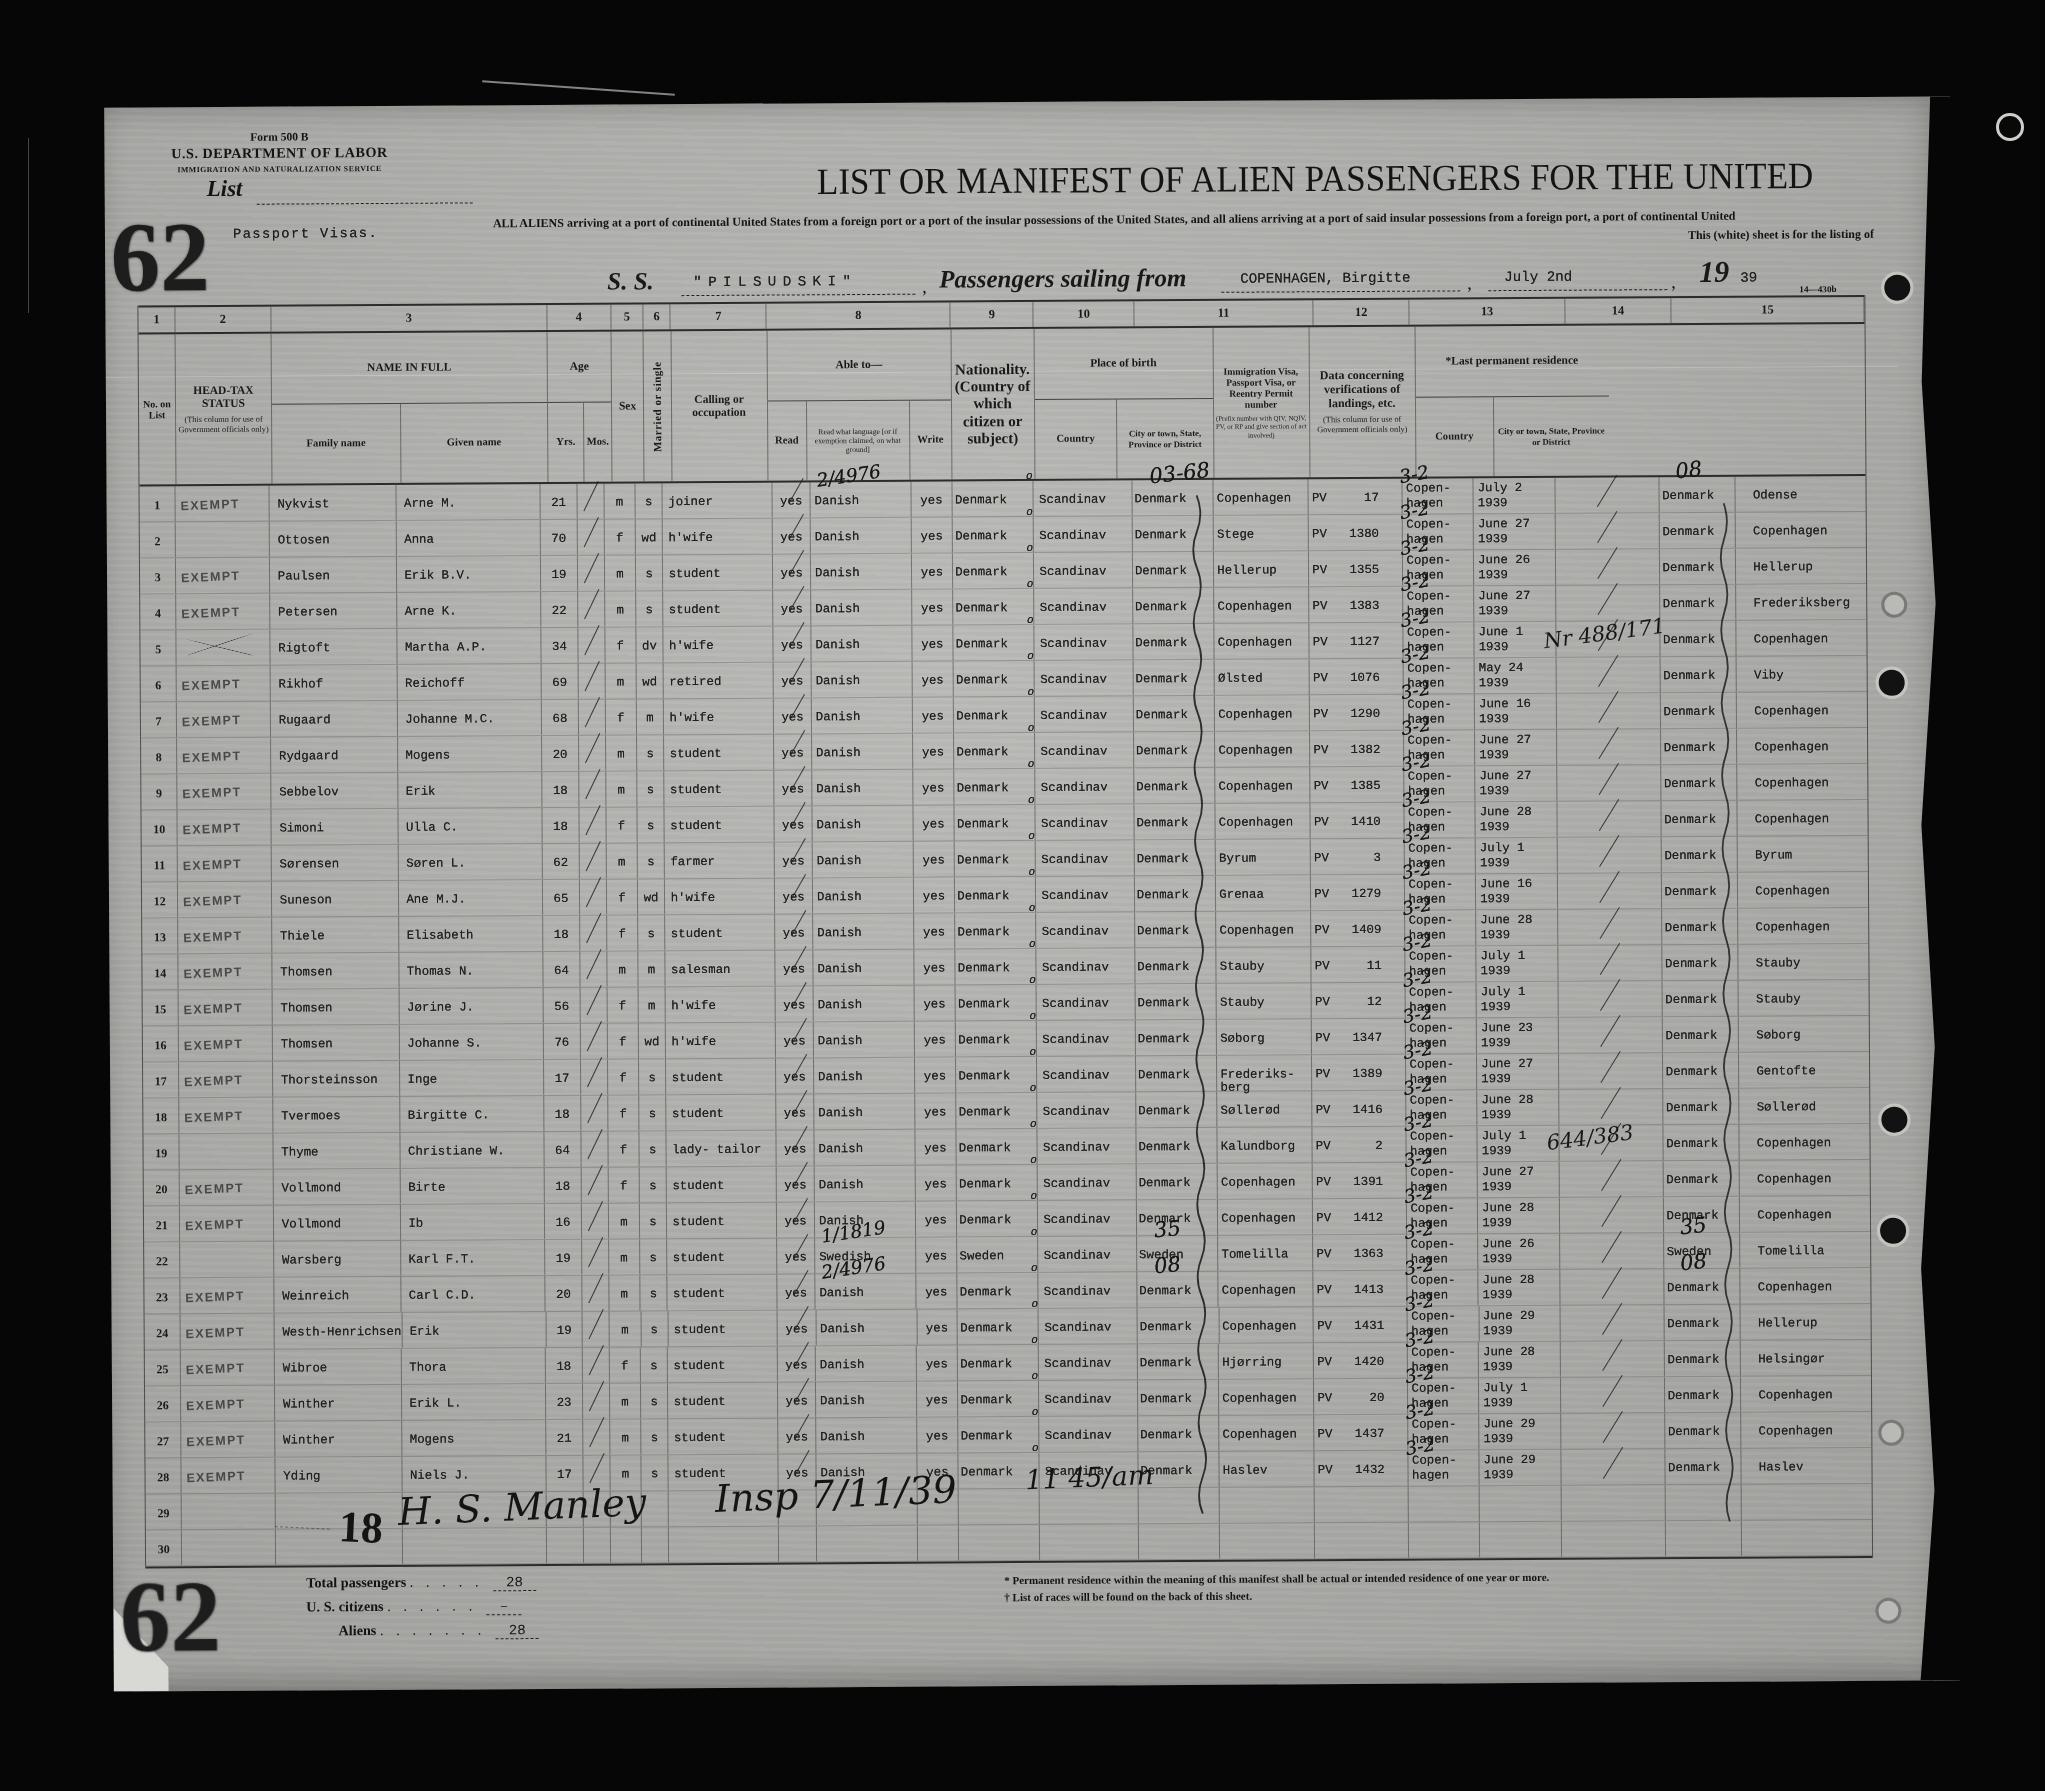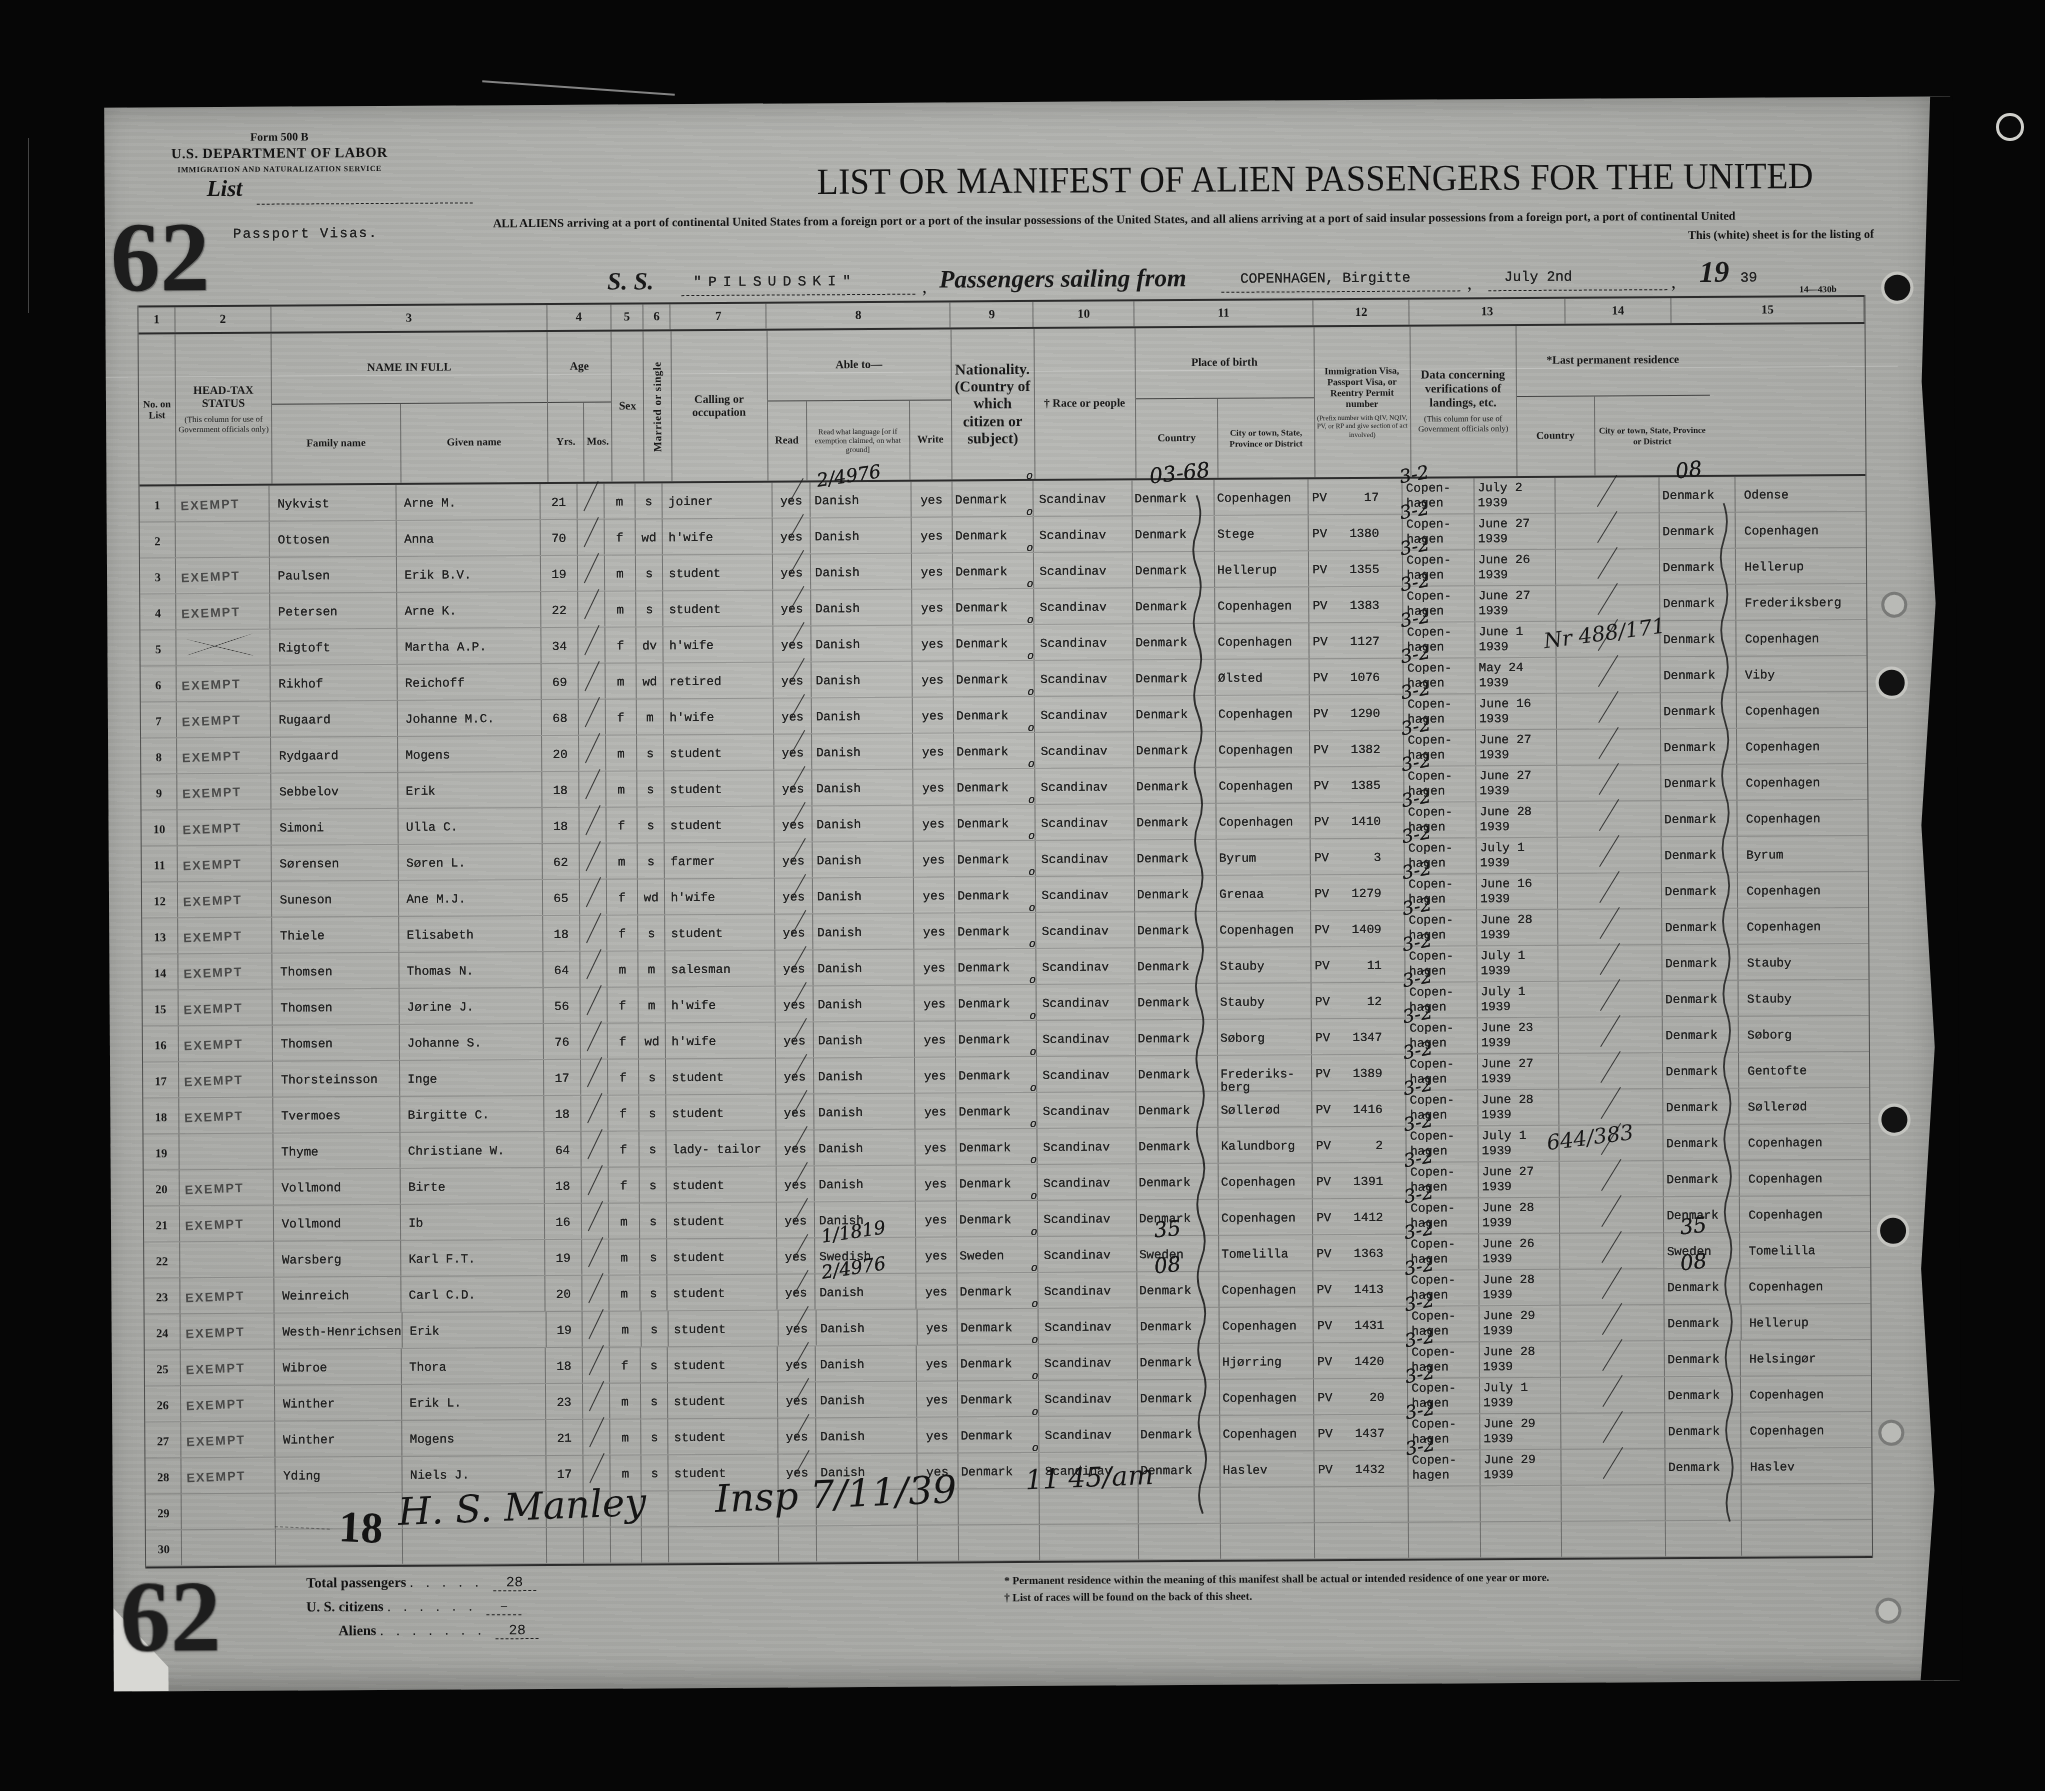--- a/index.html
+++ b/index.html
@@ -84,21 +84,21 @@
   .c8c{width:41px;text-align:center;}
   .c9{width:83px;padding-left:2.8px;}
   .c10{width:101px;padding-left:5.5px;}
   .c11a{width:83px;padding-left:1.8px;}
   .c11b{width:96px;padding-left:2.8px;white-space:normal;line-height:1.05;}
   .c12{width:96px;padding-left:3.7px;}
   .c13a{width:73px;padding-left:3.7px;}
   .c13b{width:83px;padding-left:3.7px;}
   .c14{width:106px;}
   .c15a{width:78px;padding-left:2.8px;}
-  .c15b{width:132px;padding-left:8px;}
+  .c15b{width:132px;padding-left:17px;}
   .l1{position:absolute;left:3.7px;top:3.7px;}
   .l2{position:absolute;left:3.7px;top:19.3px;}
   
   .note{position:absolute;top:-16.5px;left:5.5px;font-size:18.4px;transform:rotate(-8deg);}
   .note2{position:absolute;top:-18.4px;left:16.5px;font-size:21px;transform:rotate(-6deg);}
   .pn{position:absolute;top:-13.8px;left:-2.8px;font-size:18.4px;transform:rotate(-10deg);}
   .vnote{position:absolute;top:0.9px;left:-13px;font-size:21px;transform:rotate(-7deg);white-space:nowrap;z-index:3;}
   .omark{position:absolute;top:-11px;left:-7.3px;font-size:11px;font-style:italic;display:none;}
   .filled .omark{display:block;}
   .filled .omark::before{content:"o";color:#1c1c1c;}
@@ -248,25 +248,20 @@
             <div class="sc" style="width:39px">Read</div>
             <div class="sc small" style="width:103px">Read what language [or if exemption claimed, on what ground]</div>
             <div class="sc" style="width:41px">Write</div>
           </div>
           </div>
         <div class="g" style="width:83px">
             <div class="top">
               <span class="lbl" style="font-size:15px">Nationality. (Country of which citizen or subject)</span>
             </div>
           </div>
-        <div class="g" style="width:101px">
-            <div class="top">
-              <span class="lbl">† Race or people</span>
-            </div>
-          </div>
         <div class="g" style="width:179px">
           <div class="top">
               <span class="lbl">Place of birth</span>
             </div>
           <div class="subs">
             <div class="sc" style="width:83px">Country</div>
             <div class="sc small" style="width:96px;font-size:8.7px;font-weight:700">City or town, State, Province or District</div>
           </div>
           </div>
         <div class="g" style="width:96px">

